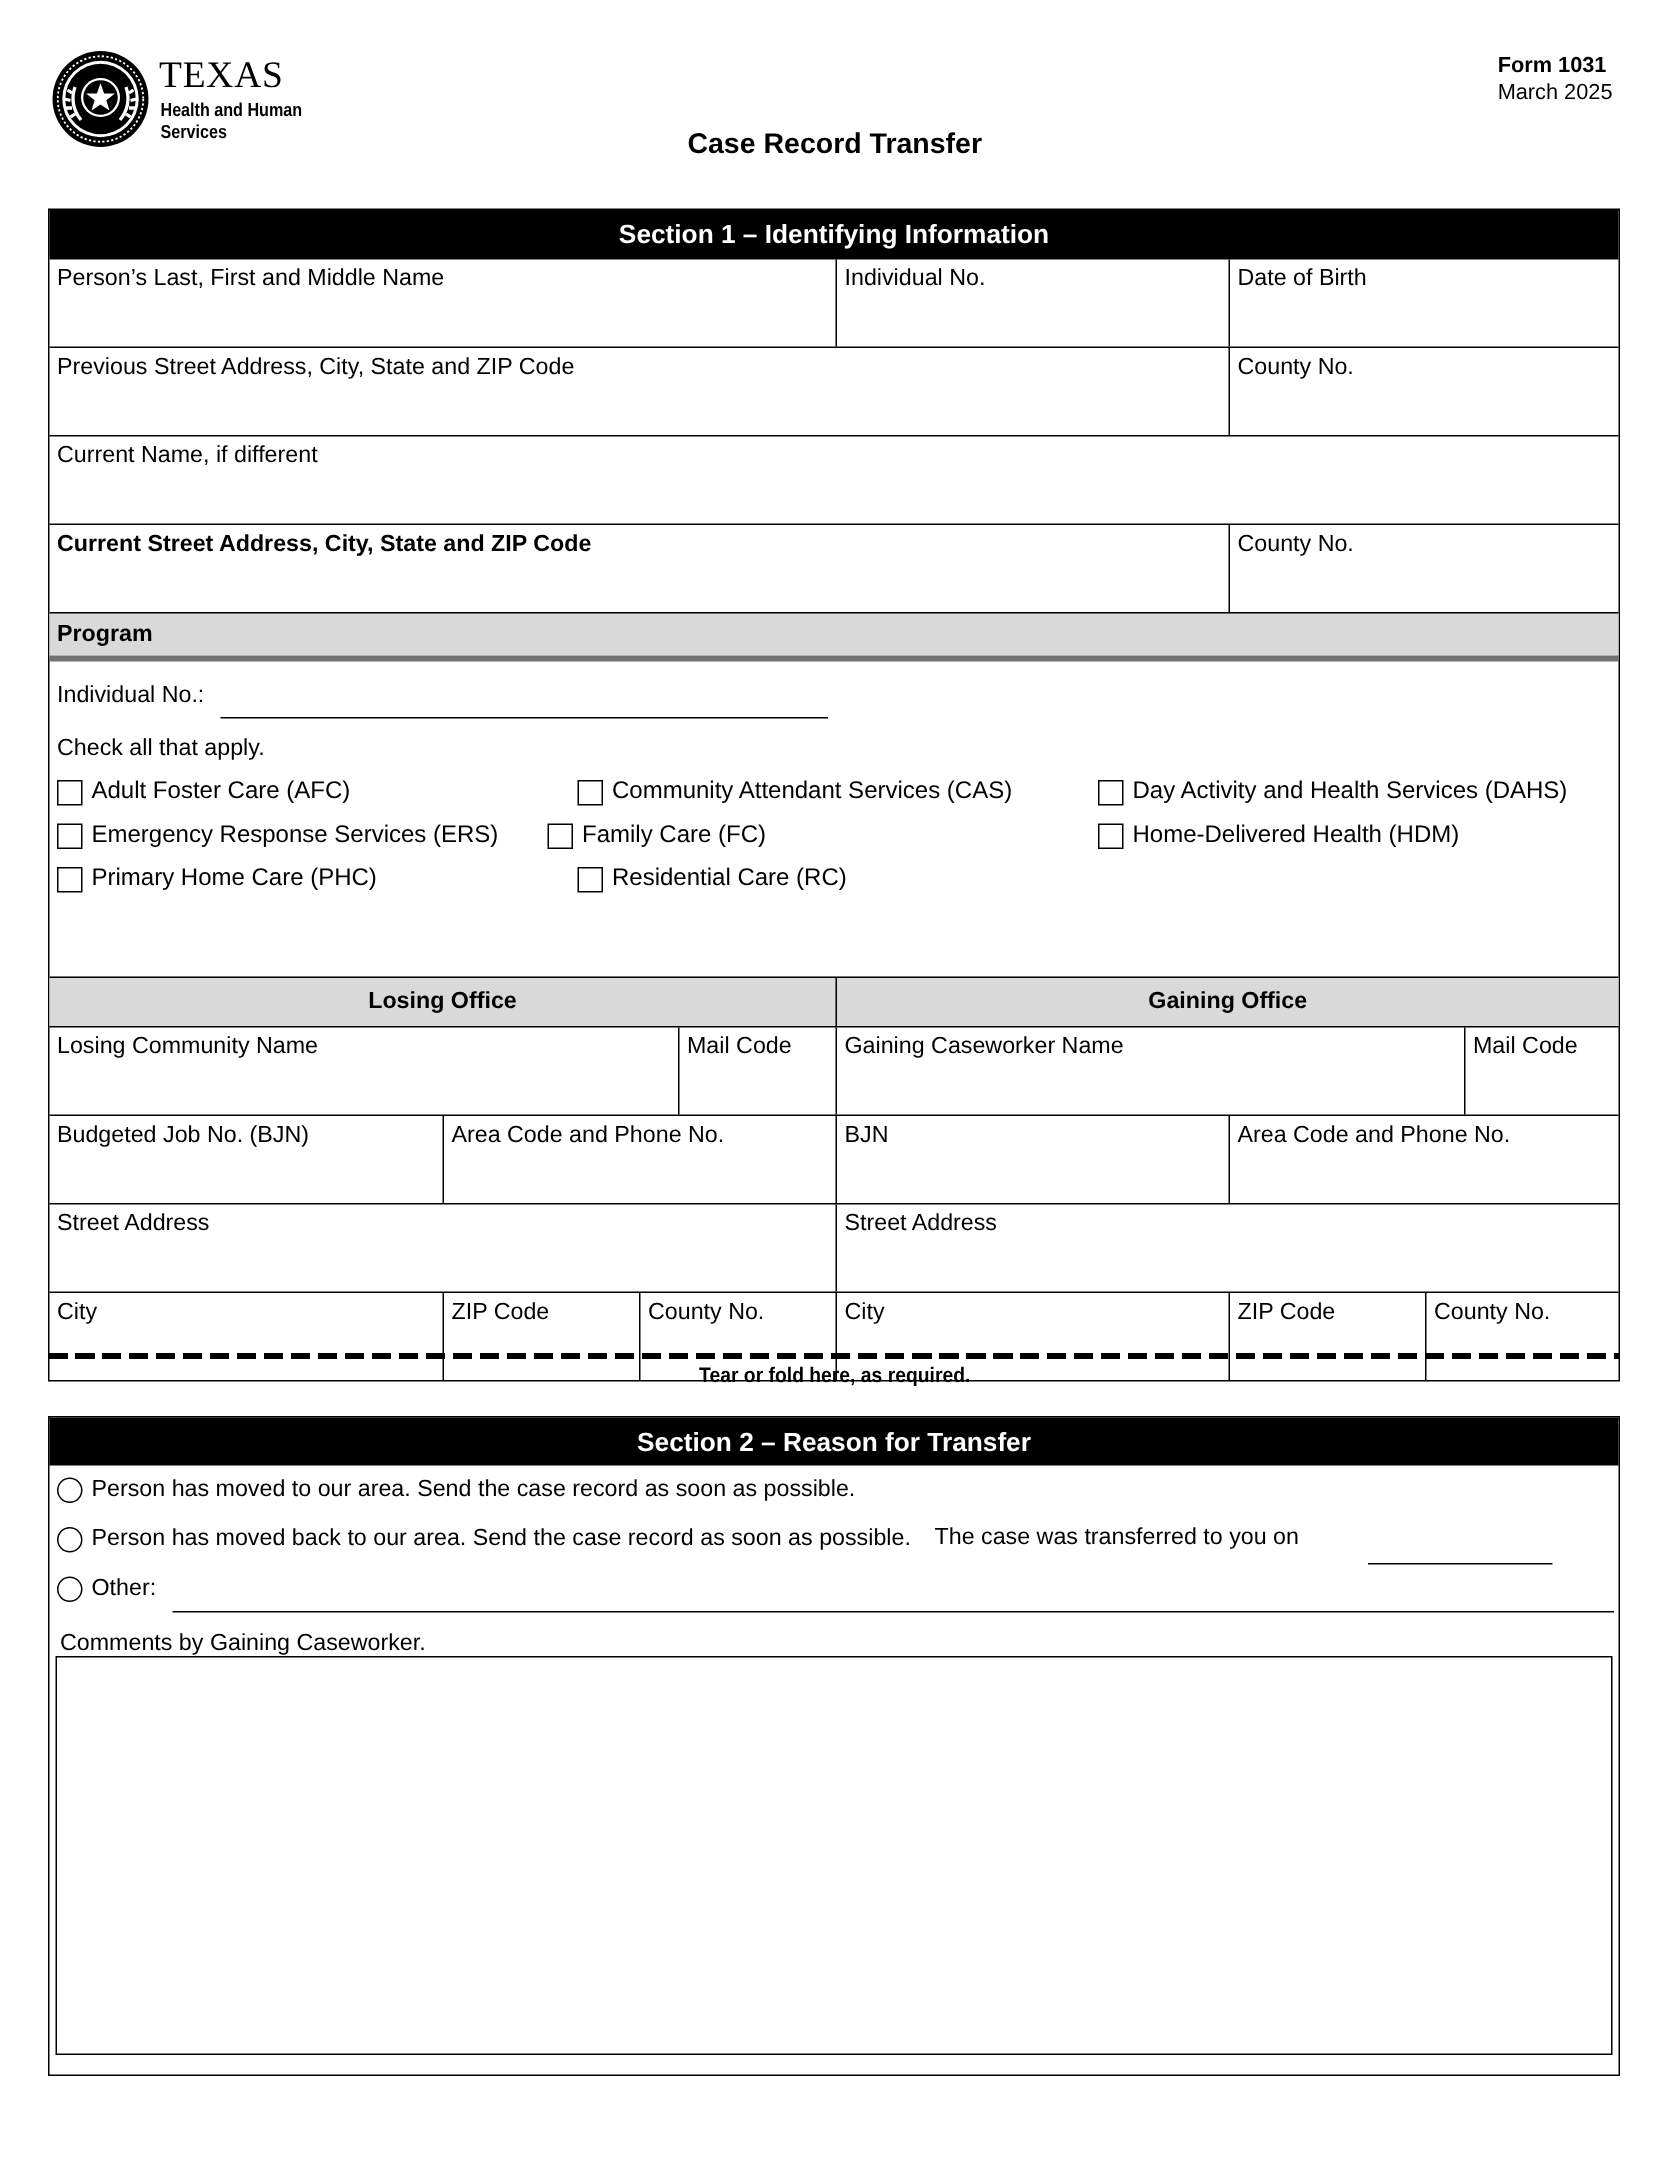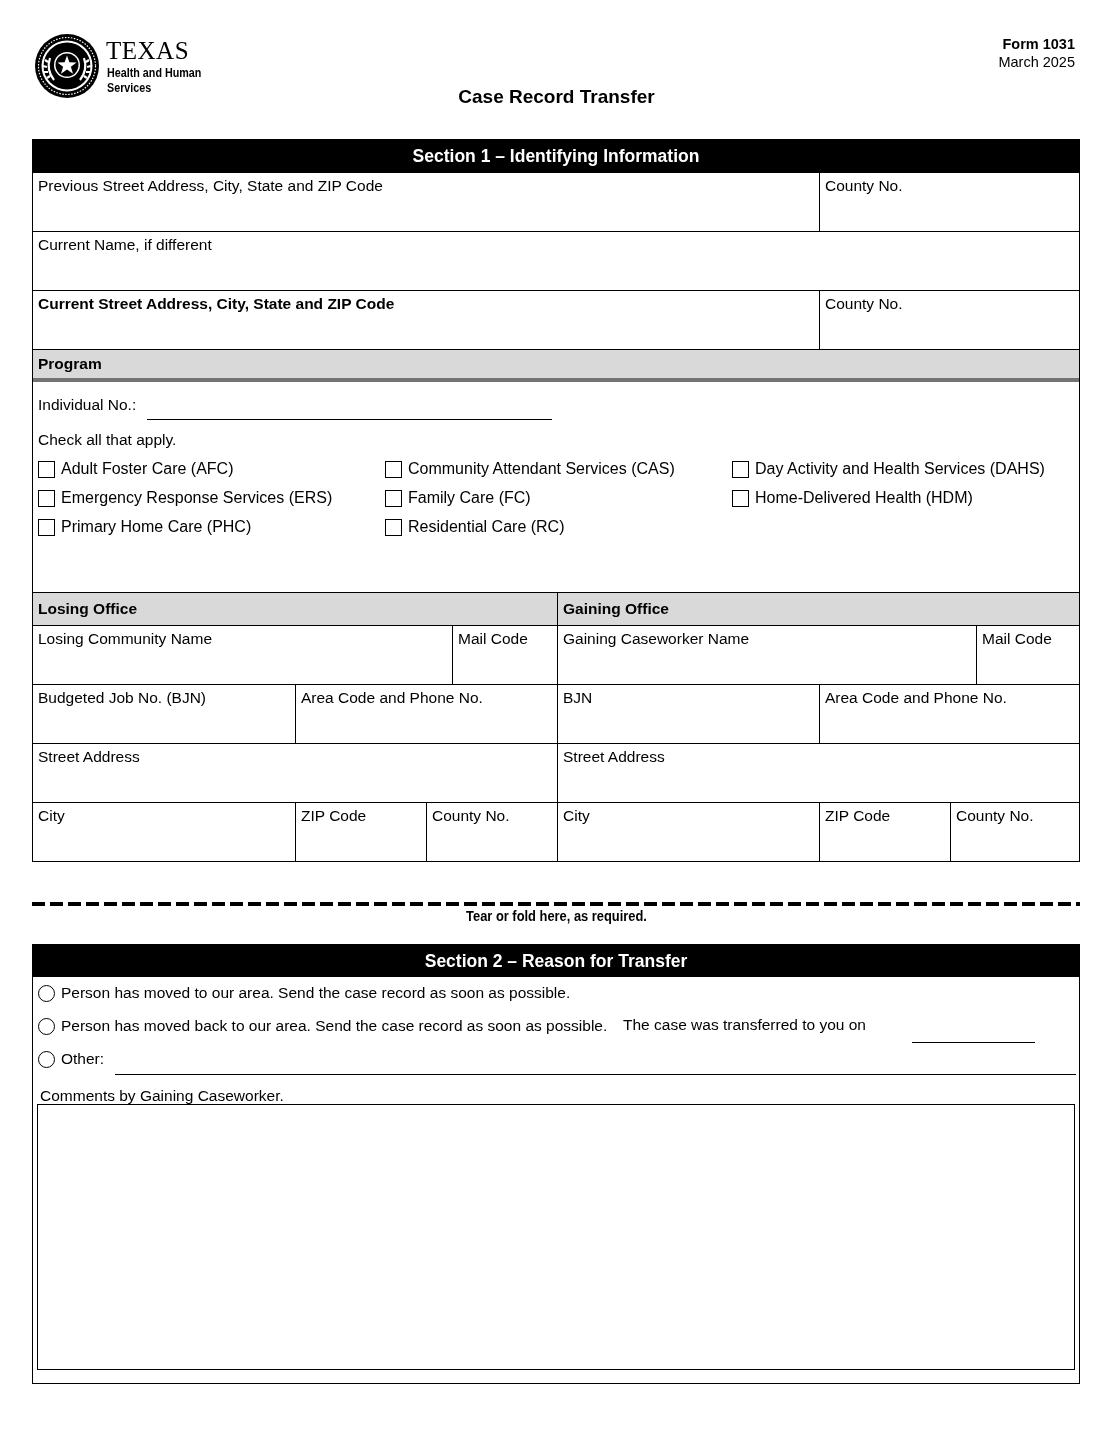--- a/index.html
+++ b/index.html
@@ -5,33 +5,33 @@
     * { box-sizing: border-box; margin: 0; padding: 0; }
     html, body { width: 1113px; height: 1440px; background: #ffffff; }
     body { position: relative; font-family: "Liberation Sans", sans-serif; color: #000; font-size: 15.5px; }
 
     .logo { position: absolute; left: 34px; top: 32px; width: 180px; height: 70px; }
     .logo svg { position: absolute; left: 0; top: 0; }
     .logo-texas { position: absolute; left: 72px; top: 6px; font-family: "Liberation Serif", serif; font-size: 25px; letter-spacing: 0.5px; line-height: 25px; }
     .logo-hhs1 { position: absolute; left: 73px; top: 34px; font-size: 12.5px; font-weight: bold; line-height: 14px; transform: scaleX(0.86); transform-origin: left; white-space: nowrap; }
     .logo-hhs2 { position: absolute; left: 73px; top: 49px; font-size: 12.5px; font-weight: bold; line-height: 14px; transform: scaleX(0.86); transform-origin: left; white-space: nowrap; }
 
-    .form-id { position: absolute; right: 38px; top: 35px; text-align: right; line-height: 18px; font-size: 14.5px; }
+    .form-id { position: absolute; right: 38px; top: 35px; text-align: left; line-height: 18px; font-size: 14.5px; }
     .form-id .num { font-weight: bold; }
 
     .title { position: absolute; left: 0; width: 1113px; top: 86px; text-align: center; font-weight: bold; font-size: 19px; }
 
     .box { position: absolute; left: 32px; width: 1048px; border: 1px solid #000; }
     .sec-head { background: #000; color: #fff; height: 32px; line-height: 32px; text-align: center; font-weight: bold; font-size: 17.5px; }
     .row { display: flex; border-top: 1px solid #000; height: 59px; }
     .cell { border-left: 1px solid #000; padding: 4px 5px; height: 100%; }
     .cell:first-child { border-left: none; }
     .cell-label { font-size: 15.5px; }
     .gray-head { background: #d9d9d9; border-top: 1px solid #000; height: 29px; line-height: 28px; padding-left: 5px; font-weight: bold; font-size: 15.5px; }
-    .gray-row { display: flex; background: #d9d9d9; border-top: 1px solid #000; height: 33px; }
+    .gray-row { display: flex; background: #d9d9d9; border-top: 1px solid #000; height: 33px; text-align: center; }
     .gray-row .cell { padding: 0 5px; line-height: 31px; font-weight: bold; }
 
     .program-body { border-top: 4px solid #737373; height: 214px; position: relative; }
     .indno { position: absolute; left: 5px; top: 14px; }
     .indno-line { position: absolute; left: 114px; top: 37px; width: 405px; border-bottom: 1px solid #000; }
     .check-all { position: absolute; left: 5px; top: 49px; }
     .cb-item { position: absolute; display: flex; align-items: center; white-space: nowrap; font-size: 16px; }
     .cb { width: 17px; height: 17px; border: 1px solid #000; margin-right: 6px; background: #fff; }
 
     .tear-line { position: absolute; left: 32px; top: 902px; width: 1048px; height: 4px;
@@ -70,20 +70,31 @@
 <div class="form-id">
   <div class="num">Form 1031</div>
   <div>March 2025</div>
 </div>
 
 <div class="title">Case Record Transfer</div>
 
 <div class="box" style="top:139px;">
   <div class="sec-head">Section 1 – Identifying Information</div>
 
+  <div class="row">
+    <div class="cell" style="width:524px;">
+      <div class="cell-label">Person’s Last, First and Middle Name</div>
+    </div>
+    <div class="cell" style="width:262px;">
+      <div class="cell-label">Individual No.</div>
+    </div>
+    <div class="cell" style="flex:1;">
+      <div class="cell-label">Date of Birth</div>
+    </div>
+  </div>
 
   <div class="row">
     <div class="cell" style="width:786px;">
       <div class="cell-label">Previous Street Address, City, State and ZIP Code</div>
     </div>
     <div class="cell" style="flex:1;">
       <div class="cell-label">County No.</div>
     </div>
   </div>
 
@@ -117,21 +128,21 @@
       <span>Community Attendant Services (CAS)</span>
     </div>
     <div class="cb-item" style="left:699px; top:78px;">
       <span class="cb"></span>
       <span>Day Activity and Health Services (DAHS)</span>
     </div>
     <div class="cb-item" style="left:5px; top:107px;">
       <span class="cb"></span>
       <span>Emergency Response Services (ERS)</span>
     </div>
-    <div class="cb-item" style="left:352px; top:107px;align-items:center;">
+    <div class="cb-item" style="left:332px; top:107px;align-items:center;">
       <span class="cb"></span>
       <span>Family Care (FC)</span>
     </div>
     <div class="cb-item" style="left:699px; top:107px;">
       <span class="cb"></span>
       <span>Home-Delivered Health (HDM)</span>
     </div>
     <div class="cb-item" style="left:5px; top:136px;">
       <span class="cb"></span>
       <span>Primary Home Care (PHC)</span>

